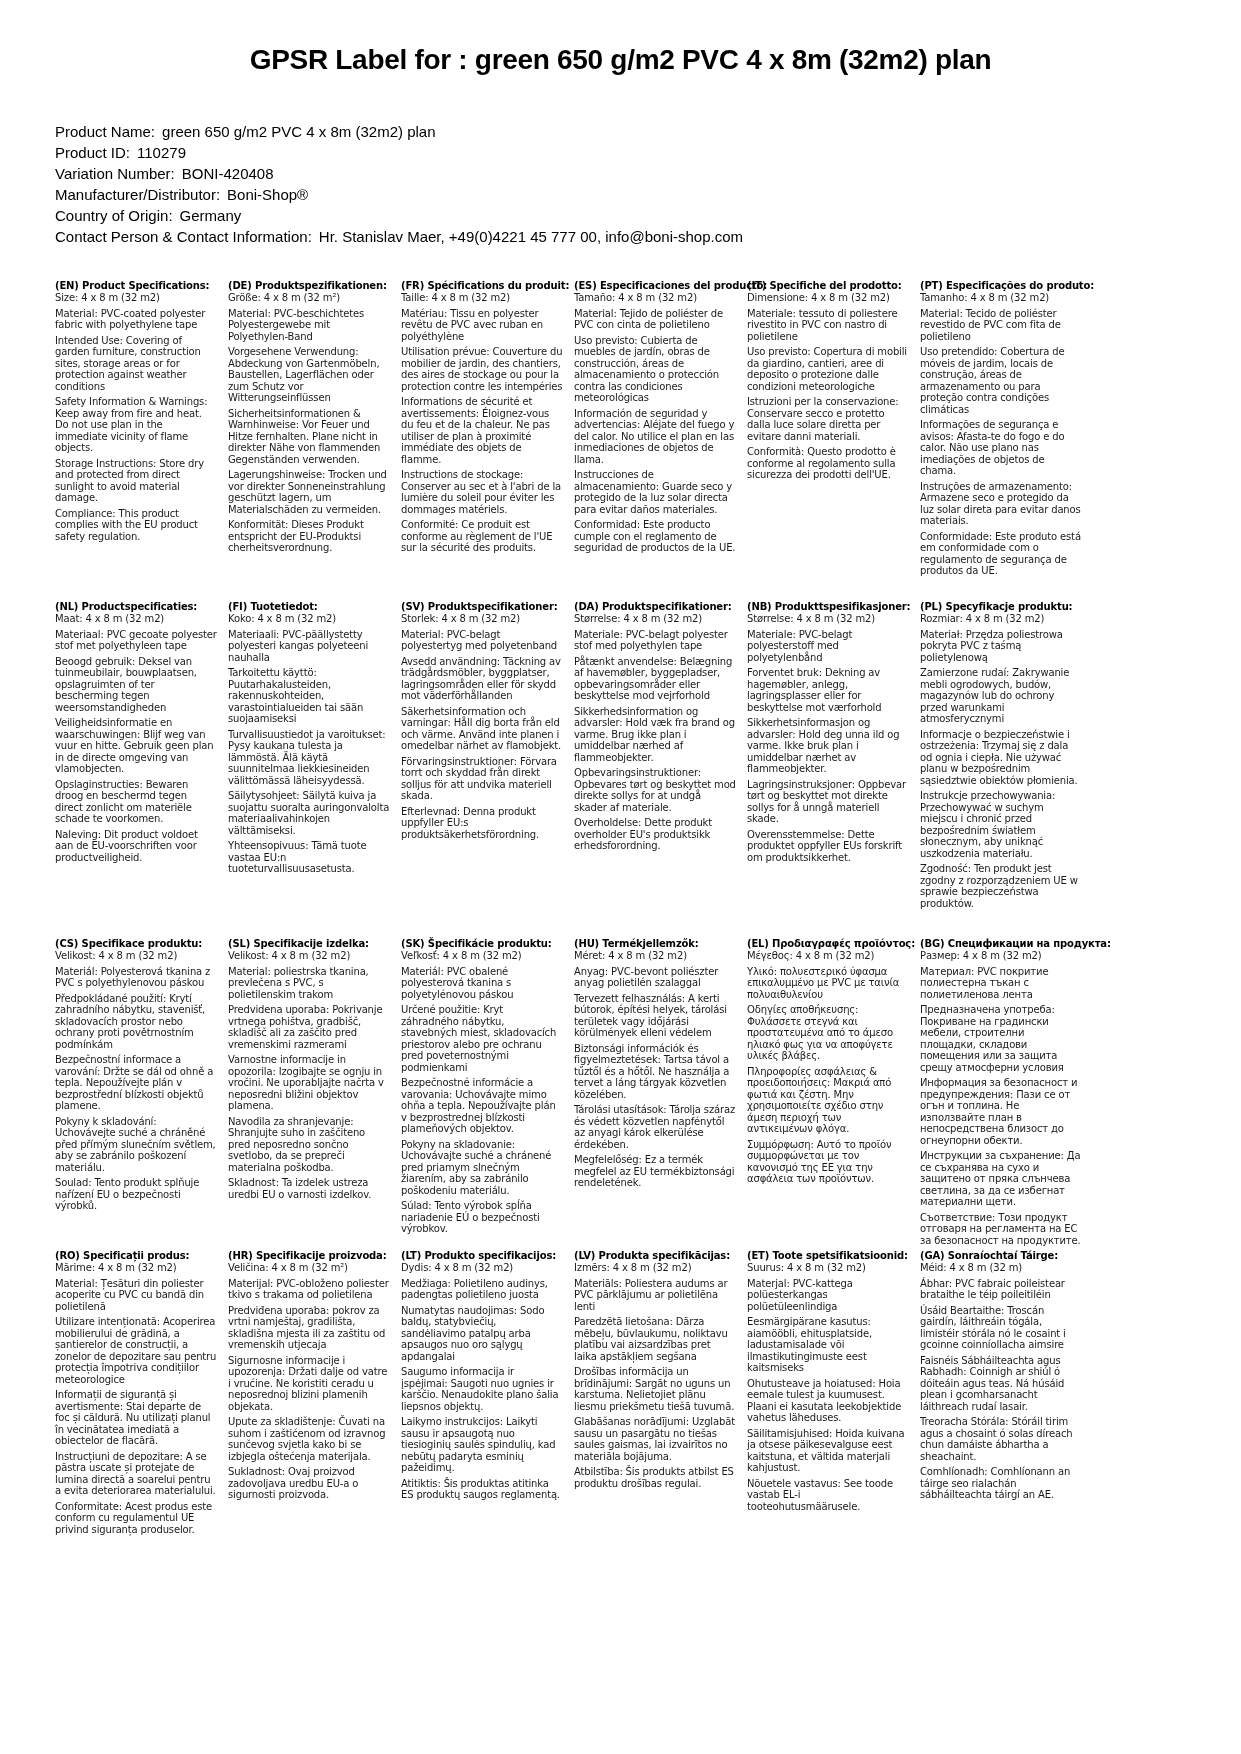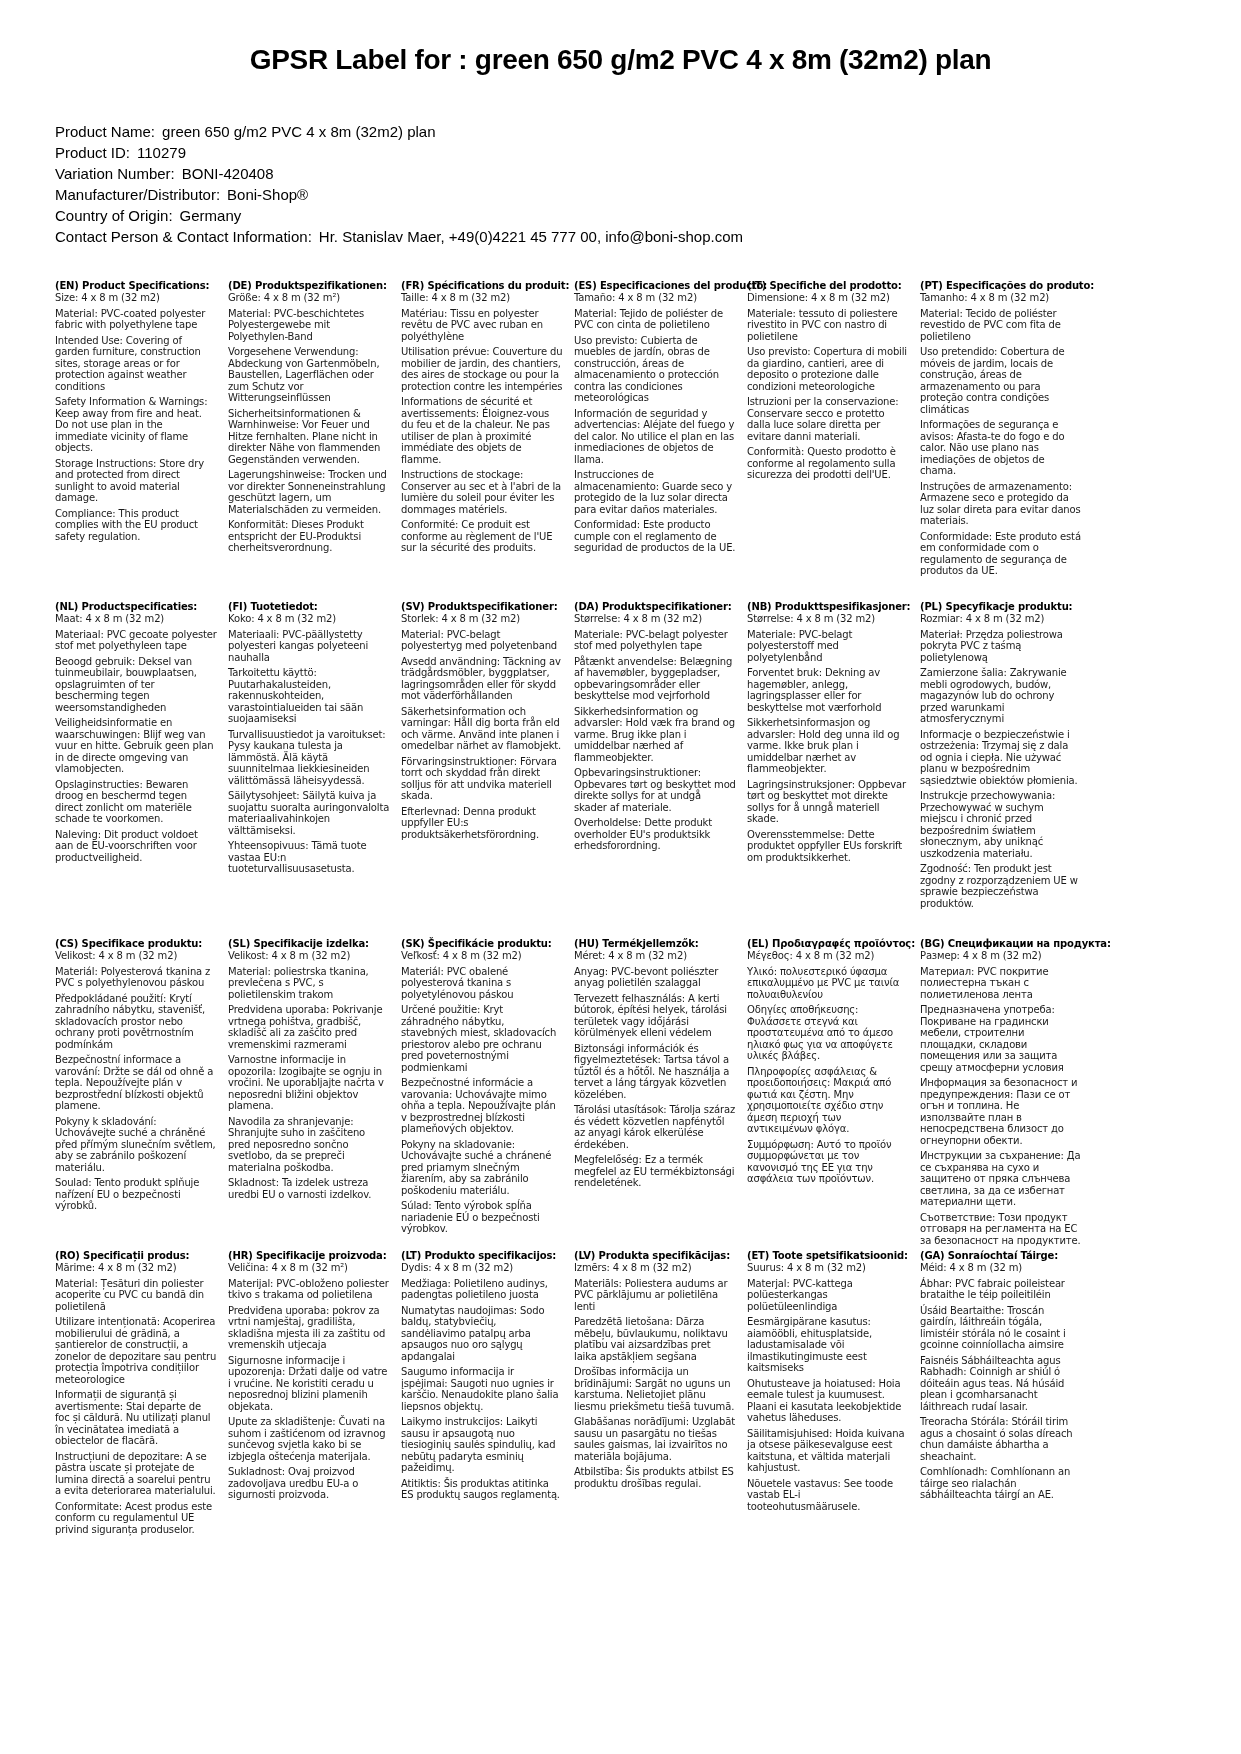--- a/index.html
+++ b/index.html
@@ -142,21 +142,21 @@
           <p>Materiale: PVC-belagt polyesterstoff med polyetylenbånd</p>
           <p>Forventet bruk: Dekning av hagemøbler, anlegg, lagringsplasser eller for beskyttelse mot værforhold</p>
           <p>Sikkerhetsinformasjon og advarsler: Hold deg unna ild og varme. Ikke bruk plan i umiddelbar nærhet av flammeobjekter.</p>
           <p>Lagringsinstruksjoner: Oppbevar tørt og beskyttet mot direkte sollys for å unngå materiell skade.</p>
           <p>Overensstemmelse: Dette produktet oppfyller EUs forskrift om produktsikkerhet.</p>
         </section>
         <section class="block">
           <h3>(PL) Specyfikacje produktu:</h3>
           <p>Rozmiar: 4 x 8 m (32 m2)</p>
           <p>Materiał: Przędza poliestrowa pokryta PVC z taśmą polietylenową</p>
-          <p>Zamierzone šalia: Zakrywanie mebli ogrodowych, budów, magazynów lub do ochrony przed warunkami atmosferycznymi</p>
+          <p>Zamierzone rudaí: Zakrywanie mebli ogrodowych, budów, magazynów lub do ochrony przed warunkami atmosferycznymi</p>
           <p>Informacje o bezpieczeństwie i ostrzeżenia: Trzymaj się z dala od ognia i ciepła. Nie używać planu w bezpośrednim sąsiedztwie obiektów płomienia.</p>
           <p>Instrukcje przechowywania: Przechowywać w suchym miejscu i chronić przed bezpośrednim światłem słonecznym, aby uniknąć uszkodzenia materiału.</p>
           <p>Zgodność: Ten produkt jest zgodny z rozporządzeniem UE w sprawie bezpieczeństwa produktów.</p>
         </section>
       </div>
       <div class="lang-row row3">
         <section class="block">
           <h3>(CS) Specifikace produktu:</h3>
           <p>Velikost: 4 x 8 m (32 m2)</p>
           <p>Materiál: Polyesterová tkanina z PVC s polyethylenovou páskou</p>

